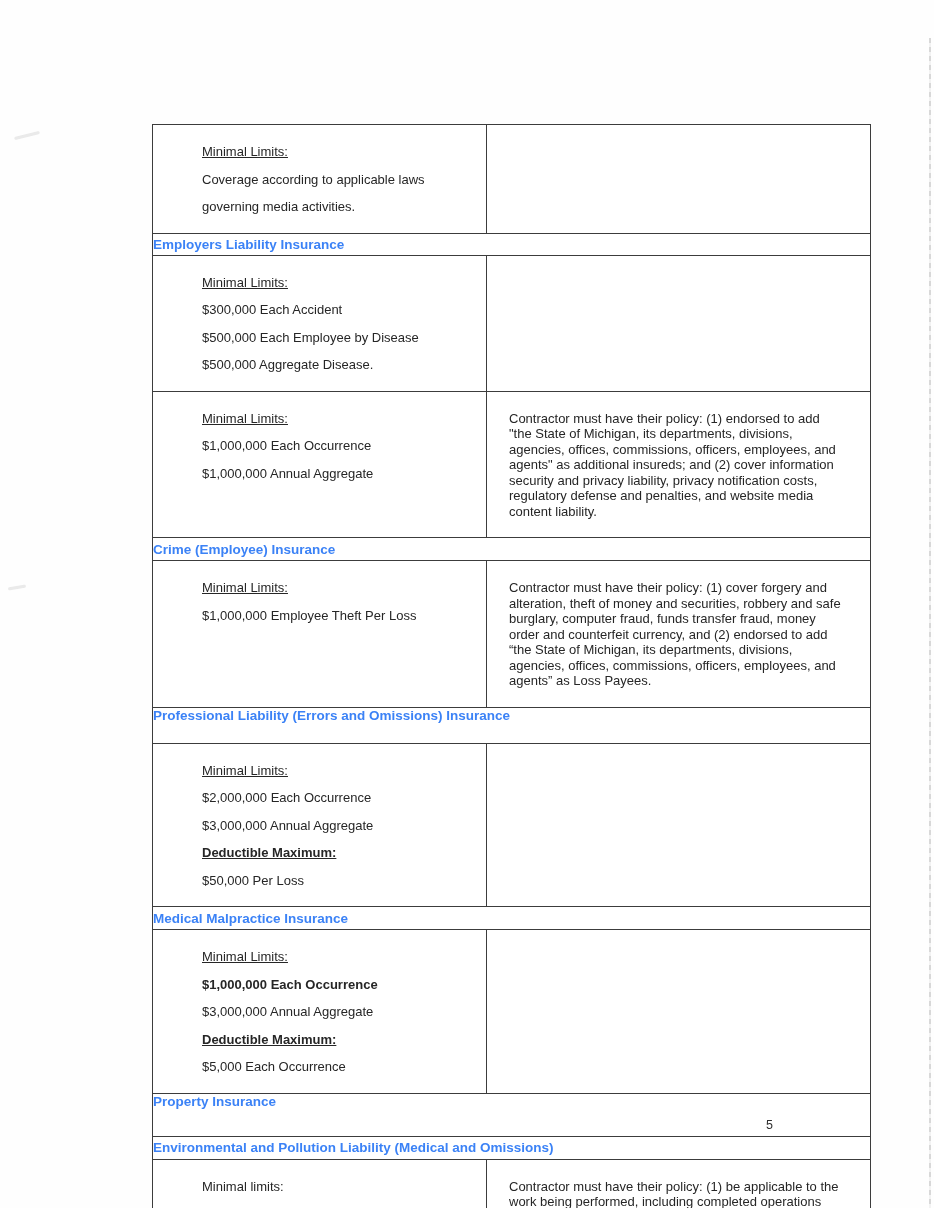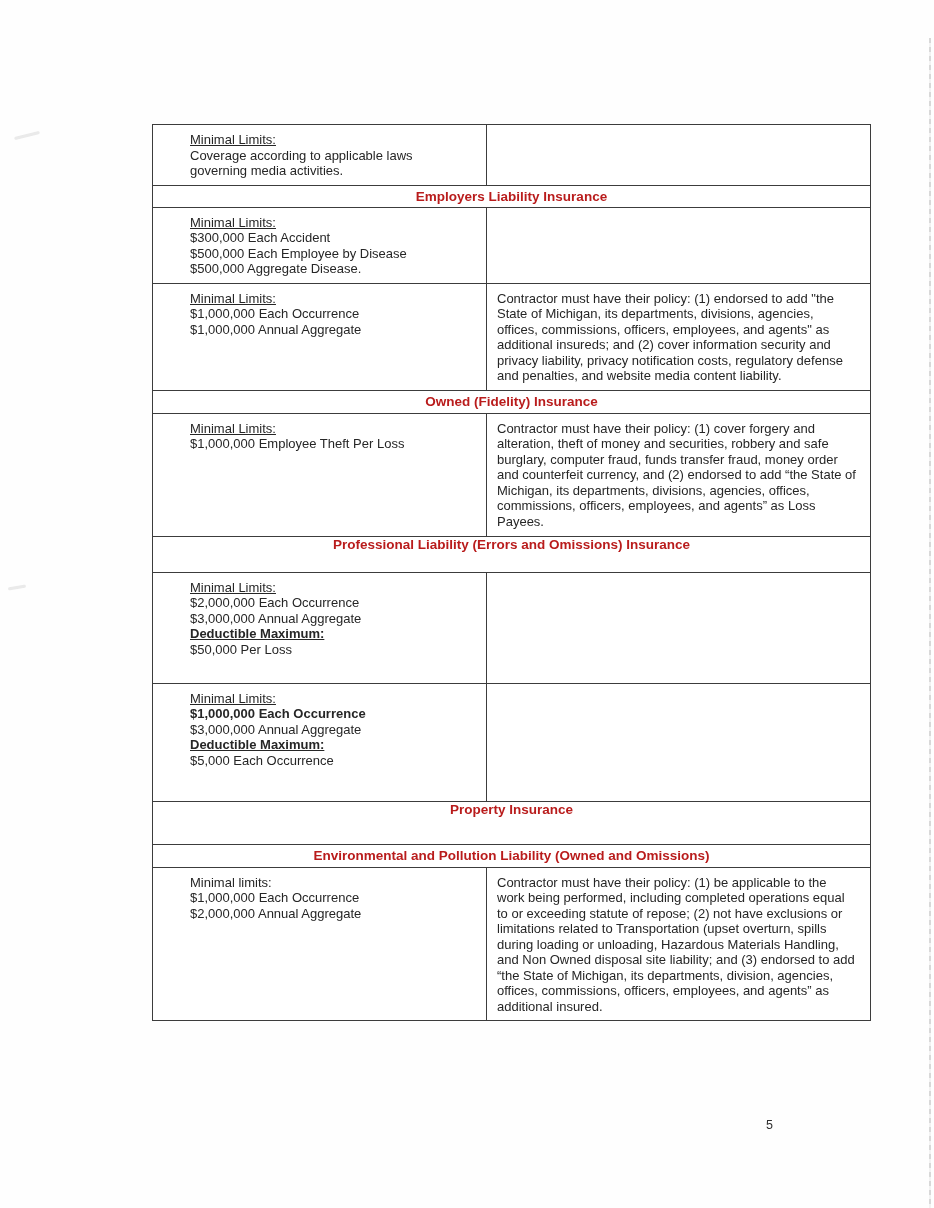--- a/index.html
+++ b/index.html
@@ -27,36 +27,36 @@
   .doc-table{
     position:absolute;left:152px;top:124px;width:719px;
     border:1.6px solid #3c3c3c;
     box-sizing:border-box;
     background:#fff;
   }
   .trow{display:flex;box-sizing:border-box;border-top:1.6px solid #3c3c3c;}
   .trow:first-child{border-top:none;}
 
   .trow.header{
-    justify-content:center;align-items:center;
+    align-items:center;
     font-weight:bold;font-size:13.5px;line-height:15px;
-    color:#b91c1c;text-align:center;
+    color:#3b82f6;text-align:center;
   }
   .trow.header.tall{align-items:flex-start;}
 
   .cl{
     width:334px;flex:0 0 334px;box-sizing:border-box;
     border-right:1.6px solid #3c3c3c;
     padding:7px 10px 6px 37px;
   }
   .cr{
     flex:1;box-sizing:border-box;
     padding:7px 14px 6px 10px;
   }
-  .cl p,.cr p{margin:0;font-size:13px;line-height:15.5px;}
+  .cl p,.cr p{margin:12px;font-size:13px;line-height:15.5px;}
   .u{text-decoration:underline;}
   .gap-above{margin-top:15px;font-weight:bold;}
 
   
   .rh-56{min-height:56px;}  .rh-22{min-height:22px;}  .rh-73{min-height:73px;}
   .rh-102{min-height:102px;}.rh-23{min-height:23px;}  .rh-123{min-height:123px;}
   .rh-36{min-height:36px;}  .rh-111{min-height:111px;}.rh-118{min-height:118px;}
   .rh-43{min-height:43px;}  .rh-153{min-height:153px;}
 
   .page-number{
@@ -103,21 +103,21 @@
         <p class="u">Minimal Limits:</p>
         <p>$1,000,000 Each Occurrence</p>
         <p>$1,000,000 Annual Aggregate</p>
       </div>
       <div class="cr">
         <p>Contractor must have their policy: (1) endorsed to add "the State of Michigan, its departments, divisions, agencies, offices, commissions, officers, employees, and agents" as additional insureds; and (2) cover information security and privacy liability, privacy notification costs, regulatory defense and penalties, and website media content liability.</p>
       </div>
     </div>
 
     <div class="trow header rh-23">
-      <span>Owned (Fidelity) Insurance</span>
+      <span>Crime (Employee) Insurance</span>
     </div>
 
     <div class="trow data rh-123">
       <div class="cl">
         <p class="u">Minimal Limits:</p>
         <p>$1,000,000 Employee Theft Per Loss</p>
       </div>
       <div class="cr">
         <p>Contractor must have their policy: (1) cover forgery and alteration, theft of money and securities, robbery and safe burglary, computer fraud, funds transfer fraud, money order and counterfeit currency, and (2) endorsed to add “the State of Michigan, its departments, divisions, agencies, offices, commissions, officers, employees, and agents” as Loss Payees.</p>
       </div>
@@ -131,38 +131,41 @@
       <div class="cl">
         <p class="u">Minimal Limits:</p>
         <p>$2,000,000 Each Occurrence</p>
         <p>$3,000,000 Annual Aggregate</p>
         <p class="u gap-above">Deductible Maximum:</p>
         <p>$50,000 Per Loss</p>
       </div>
       <div class="cr"></div>
     </div>
 
+    <div class="trow header rh-23">
+      <span>Medical Malpractice Insurance</span>
+    </div>
 
     <div class="trow data rh-118">
       <div class="cl">
         <p class="u">Minimal Limits:</p>
         <p class="gap-above">$1,000,000 Each Occurrence</p>
         <p>$3,000,000 Annual Aggregate</p>
         <p class="u gap-above">Deductible Maximum:</p>
         <p>$5,000 Each Occurrence</p>
       </div>
       <div class="cr"></div>
     </div>
 
     <div class="trow header tall rh-43">
       <span>Property Insurance</span>
     </div>
 
     <div class="trow header rh-23">
-      <span>Environmental and Pollution Liability (Owned and Omissions)</span>
+      <span>Environmental and Pollution Liability (Medical and Omissions)</span>
     </div>
 
     <div class="trow data rh-153">
       <div class="cl">
         <p>Minimal limits:</p>
         <p>$1,000,000 Each Occurrence</p>
         <p>$2,000,000 Annual Aggregate</p>
       </div>
       <div class="cr">
         <p>Contractor must have their policy: (1) be applicable to the work being performed, including completed operations equal to or exceeding statute of repose; (2) not have exclusions or limitations related to Transportation (upset overturn, spills during loading or unloading, Hazardous Materials Handling, and Non Owned disposal site liability; and (3) endorsed to add “the State of Michigan, its departments, division, agencies, offices, commissions, officers, employees, and agents” as additional insured.</p>

